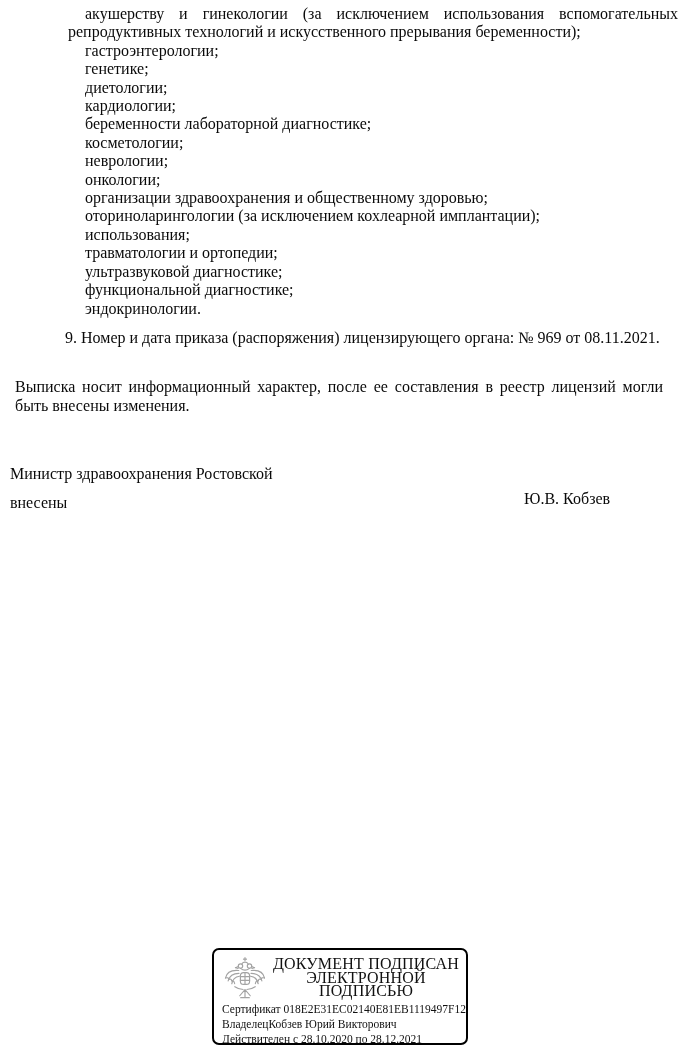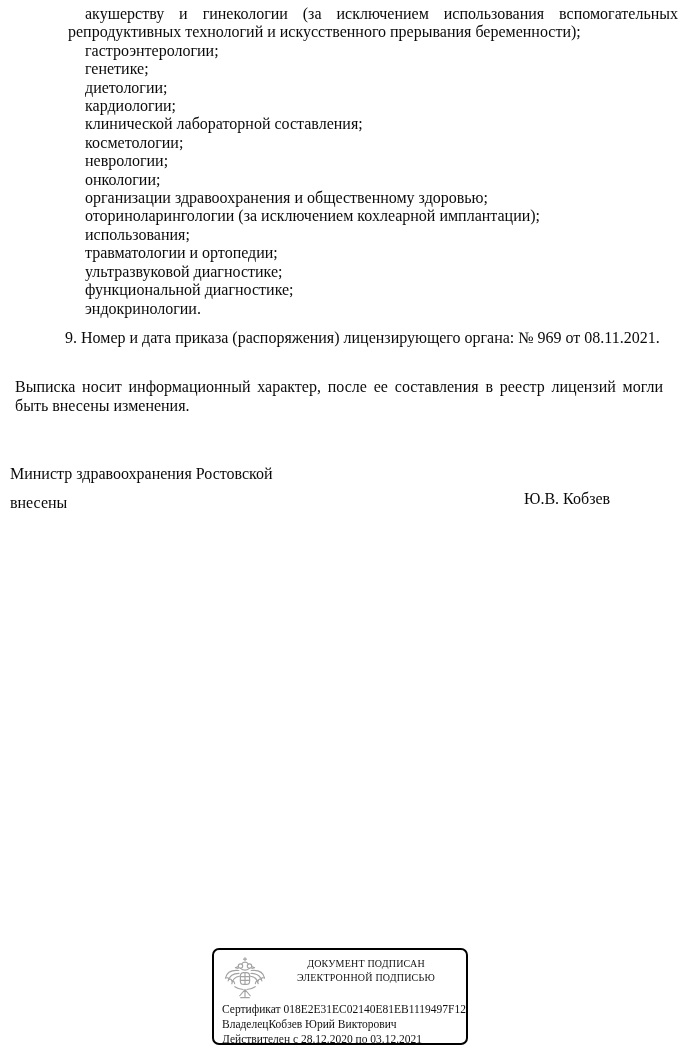--- a/index.html
+++ b/index.html
@@ -72,21 +72,21 @@
     top: 5px;
     width: 46px;
     height: 47px;
   }
   .stamp-header {
     position: absolute;
     left: 58px;
     top: 7px;
     width: 188px;
     text-align: center;
-    font-size: 10px;
+    font-size: 16px;
     line-height: 13.5px;
     letter-spacing: 0.2px;
     color: #111;
   }
   .stamp-lines {
     position: absolute;
     left: 8px;
     top: 52px;
     width: 260px;
     font-size: 11.5px;
@@ -100,21 +100,21 @@
 <body>
 
 <div class="page">
 
   <div class="activities">
     <p>акушерству и гинекологии (за исключением использования вспомогательных репродуктивных технологий и искусственного прерывания беременности);</p>
     <p>гастроэнтерологии;</p>
     <p>генетике;</p>
     <p>диетологии;</p>
     <p>кардиологии;</p>
-    <p>клинической лабораторной составления;</p>
+    <p>беременности лабораторной диагностике;</p>
     <p>косметологии;</p>
     <p>неврологии;</p>
     <p>онкологии;</p>
     <p>организации здравоохранения и общественному здоровью;</p>
     <p>оториноларингологии (за исключением кохлеарной имплантации);</p>
     <p>использования;</p>
     <p>травматологии и ортопедии;</p>
     <p>ультразвуковой диагностике;</p>
     <p>функциональной диагностике;</p>
     <p>эндокринологии.</p>
@@ -156,17 +156,17 @@
     </svg>
 
     <div class="stamp-header">
       <div>ДОКУМЕНТ ПОДПИСАН</div>
       <div>ЭЛЕКТРОННОЙ ПОДПИСЬЮ</div>
     </div>
 
     <div class="stamp-lines">
       <div class="row"><span>Сертификат</span> <span>018E2E31EC02140E81EB1119497F129BD</span></div>
       <div class="row"><span>Владелец</span><b>Кобзев Юрий Викторович</b></div>
-      <div class="row">Действителен с 28.12.2020 по 03.12.2021</div>
+      <div class="row">Действителен с 28.10.2020 по 28.12.2021</div>
     </div>
   </div>
 
 </div>
 
 </body></html>

